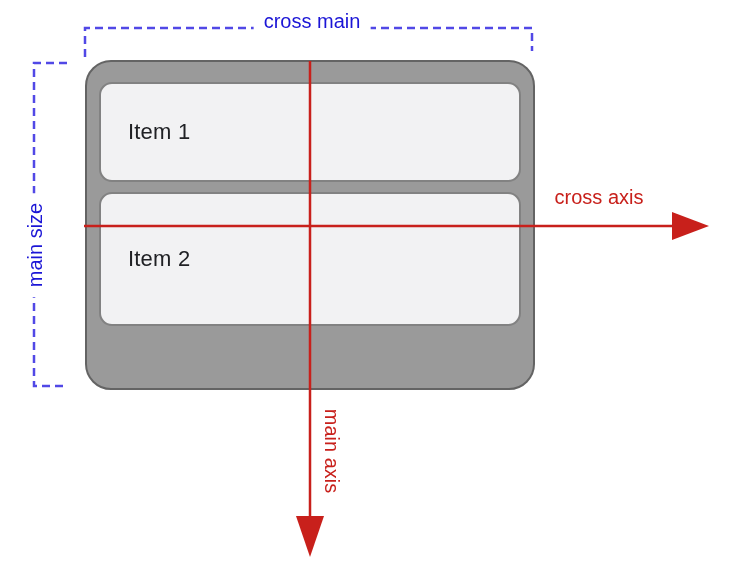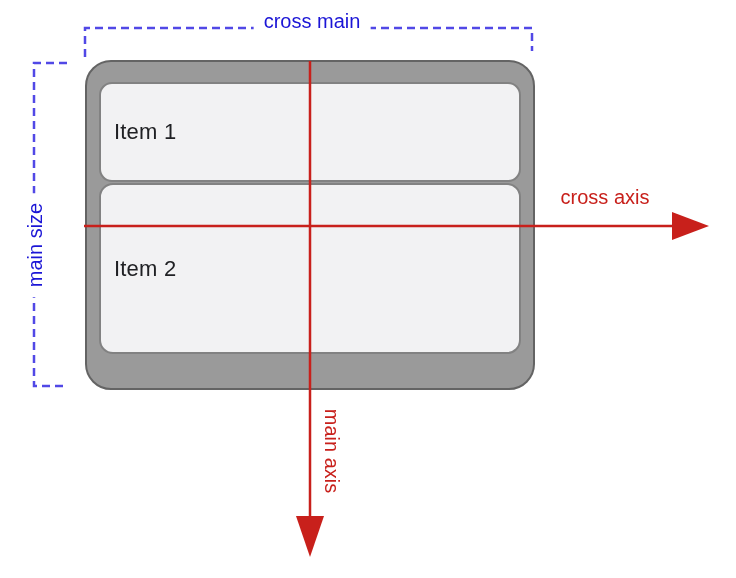--- a/index.html
+++ b/index.html
@@ -31,27 +31,27 @@
   .flex-item {
     position: absolute;
     box-sizing: border-box;
     left: 99px;
     width: 422px;
     background: #f2f2f3;
     border: 2px solid #828282;
     border-radius: 13px;
     display: flex;
     align-items: center;
-    padding-left: 13px;
+    padding-left: 27px;
     font-size: 22px;
     color: #202124;
     letter-spacing: 0.2px;
   }
   .flex-item.item-1 { top: 82px;  height: 100px; }
-  .flex-item.item-2 { top: 183px; height: 171px; border-radius: 14px; }
+  .flex-item.item-2 { top: 192px; height: 134px; }
 
   
   svg.overlay {
     position: absolute;
     left: 0;
     top: 0;
     pointer-events: none;
   }
 
   
@@ -65,21 +65,21 @@
     line-height: 1.15;
   }
   .ann-blue { color: #1b15d6; }
   .ann-red  { color: #c8201b; }
   .ann-label.rot-ccw { transform: translate(-50%, -50%) rotate(-90deg); }
   .ann-label.rot-cw  { transform: translate(-50%, -50%) rotate(90deg); }
   .ann-label.no-bg   { background: transparent; padding: 0; }
 
   #cross-size-label { left: 312px; top: 21px; }
   #main-size-label  { left: 35px;  top: 245px; }
-  #cross-axis-label { left: 599px; top: 197px; margin-left: 6px; }
+  #cross-axis-label { left: 599px; top: 197px; }
   #main-axis-label  { left: 331px; top: 451px; }
 </style>
 </head>
 <body>
 
 <div id="canvas">
 
   <div class="flex-container"></div>
 
   <div class="flex-item item-1">

